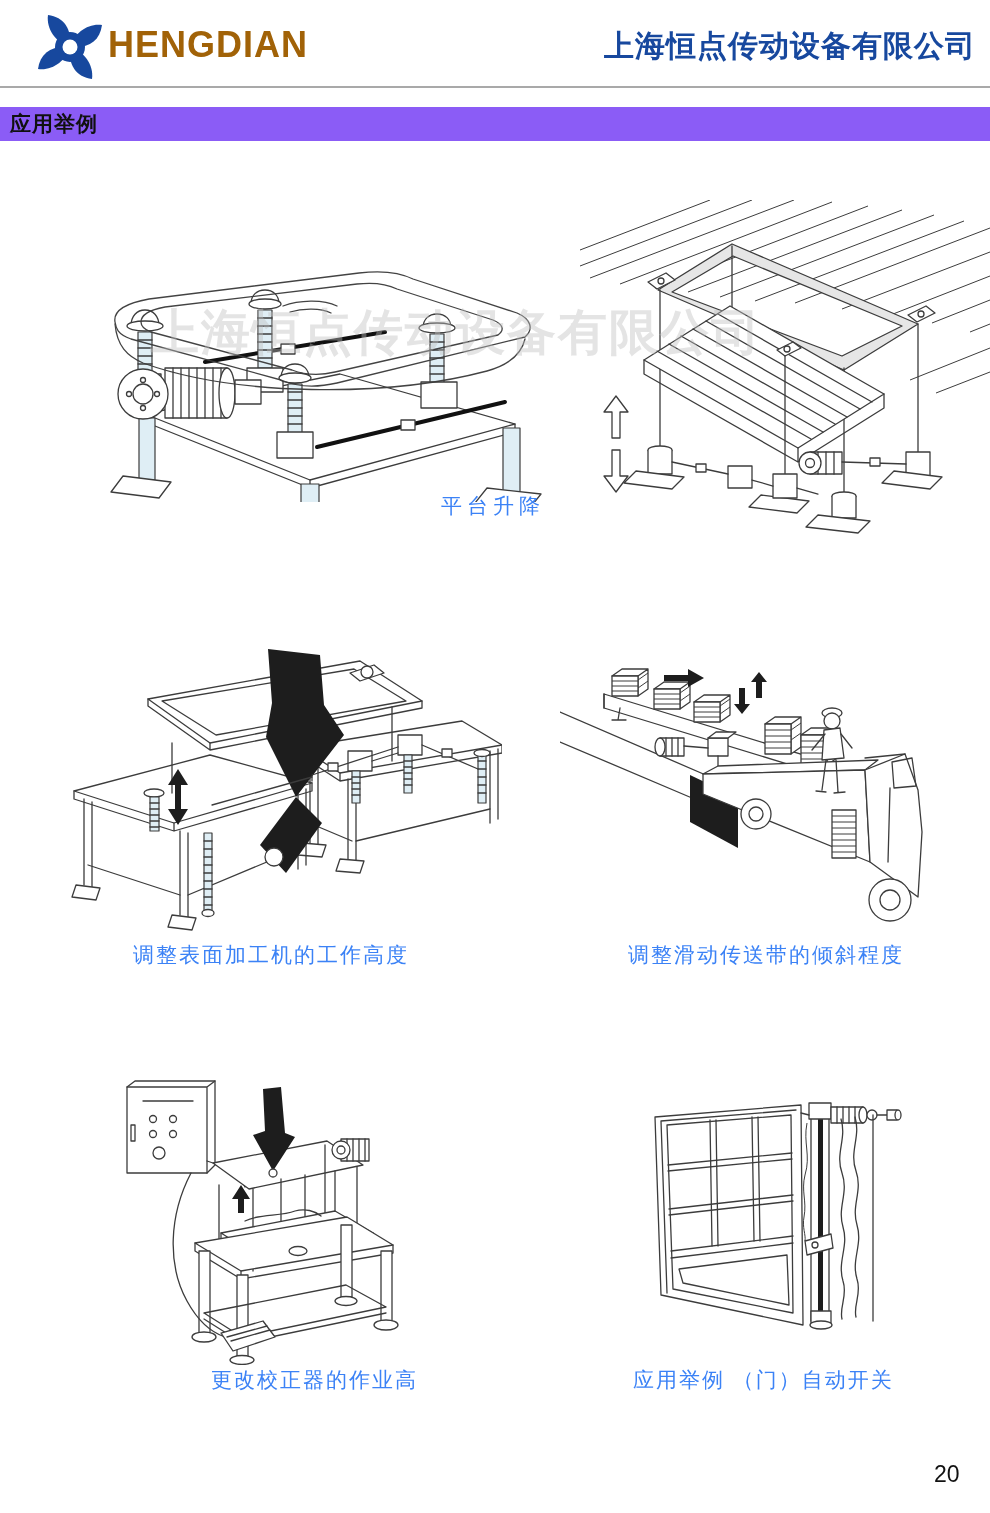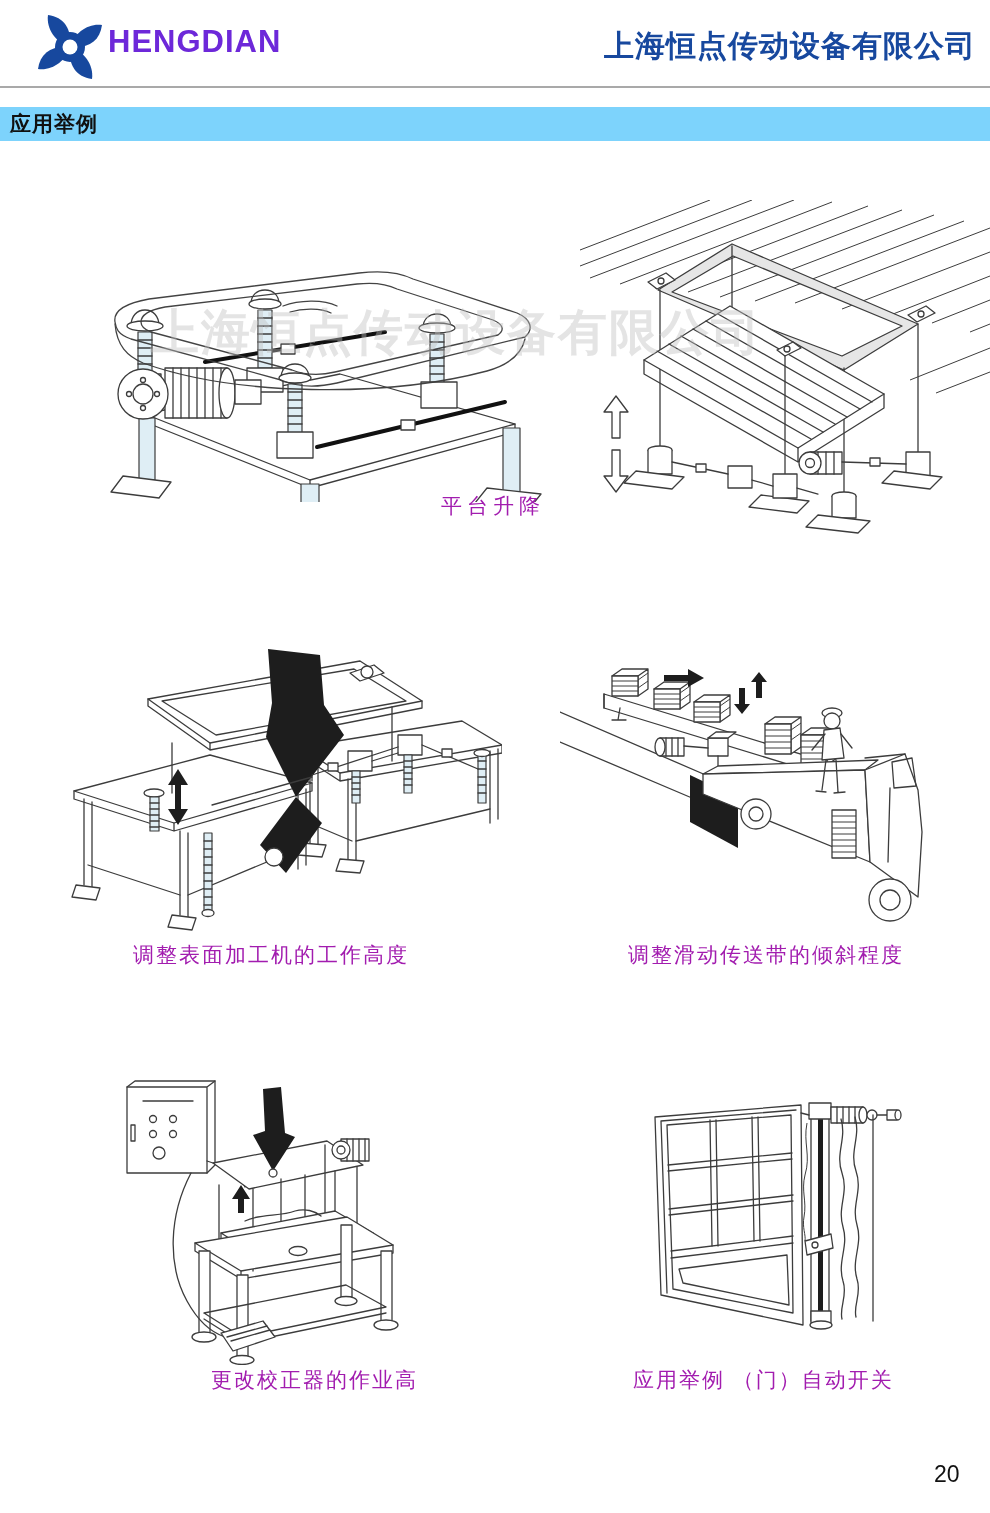--- a/index.html
+++ b/index.html
@@ -1,33 +1,33 @@
 <!DOCTYPE html>
 <html><head>
 <meta charset="utf-8">
 <style>
   html,body{margin:0;padding:0;background:#ffffff;}
   .page{position:relative;width:990px;height:1513px;background:#ffffff;overflow:hidden;
         font-family:"Liberation Sans", sans-serif;color:#1a1a1a;}
   
   .header{position:absolute;left:0;top:0;width:990px;height:86px;background:#fff;}
   .logo{position:absolute;left:34px;top:12px;width:72px;height:70px;}
-  .brand{position:absolute;left:108px;top:24px;font-size:31px;font-weight:600;
-         letter-spacing:1px;color:#6d28d9;}
+  .brand{position:absolute;left:108px;top:24px;font-size:36px;font-weight:600;
+         letter-spacing:1px;color:#a16207;}
   .company{position:absolute;right:14px;top:26px;font-size:30px;font-weight:700;
            color:#17489e;font-family:"Liberation Serif", serif;letter-spacing:1px;white-space:nowrap;}
   .divider{position:absolute;left:0;top:86px;width:990px;height:2px;background:#a9a9a9;}
   
-  .section-bar{position:absolute;left:0;top:107px;width:990px;height:34px;background:#7dd3fc;}
+  .section-bar{position:absolute;left:0;top:107px;width:990px;height:34px;background:#8b5cf6;}
   .section-title{position:absolute;left:10px;top:0;line-height:34px;font-size:21px;
                  font-weight:600;color:#101010;letter-spacing:1px;}
   
   .fig{position:absolute;}
   .fig svg{display:block;width:100%;height:100%;}
-  .caption{position:absolute;font-size:21px;color:#a21caf;letter-spacing:2px;white-space:nowrap;}
+  .caption{position:absolute;font-size:21px;color:#3b82f6;letter-spacing:2px;white-space:nowrap;}
   .caption.wide{letter-spacing:5px;}
   .page-number{position:absolute;left:934px;top:1461px;font-size:23px;color:#111;}
   .watermark{position:absolute;left:150px;top:300px;font-size:49px;letter-spacing:2px;
              color:#bfbfbf;opacity:.42;font-weight:700;white-space:nowrap;z-index:30;
              font-family:"Liberation Serif", serif;pointer-events:none;}
   
   .ln{stroke:#3c3c3c;fill:none;stroke-width:1.3;stroke-linejoin:round;stroke-linecap:round;}
   .fw{stroke:#3c3c3c;fill:#ffffff;stroke-width:1.3;stroke-linejoin:round;}
   .fb{stroke:#3c3c3c;fill:#dfeef5;stroke-width:1.2;stroke-linejoin:round;}
   .fg{stroke:#3c3c3c;fill:#e6e6e6;stroke-width:1.3;stroke-linejoin:round;}

